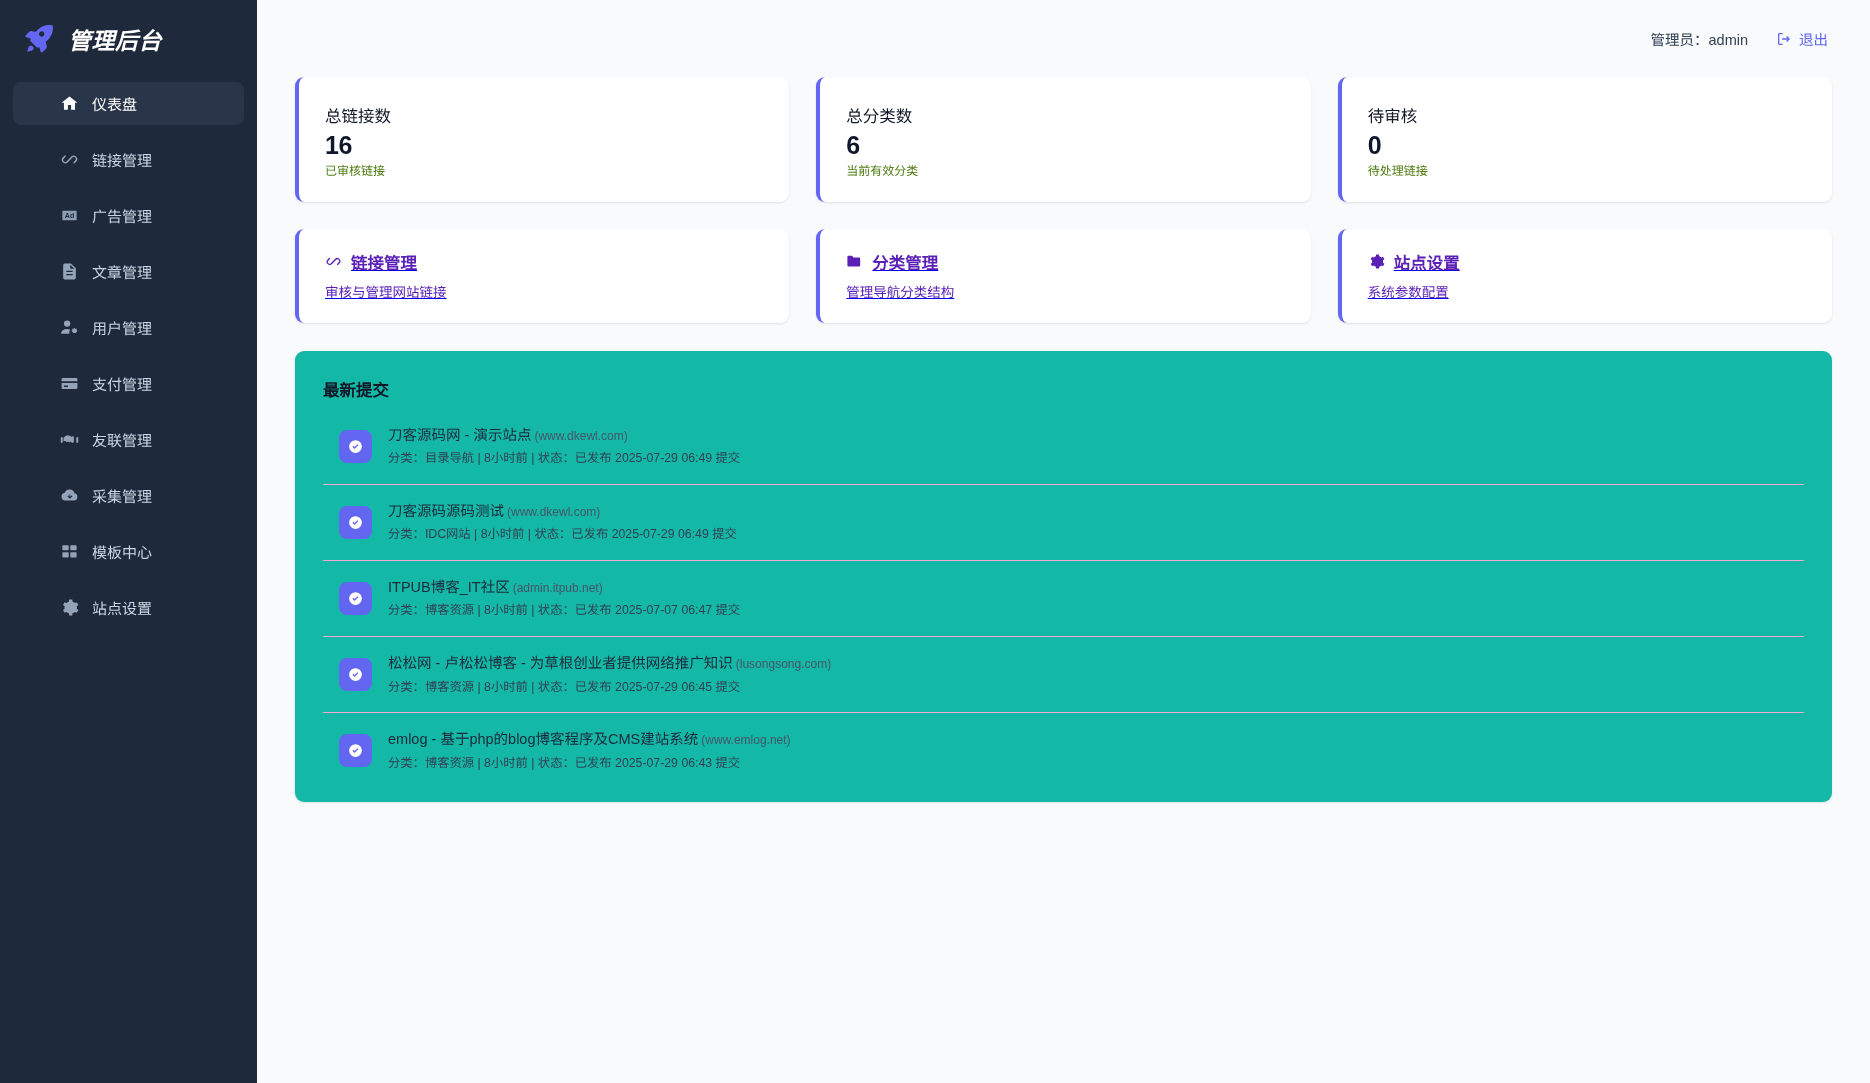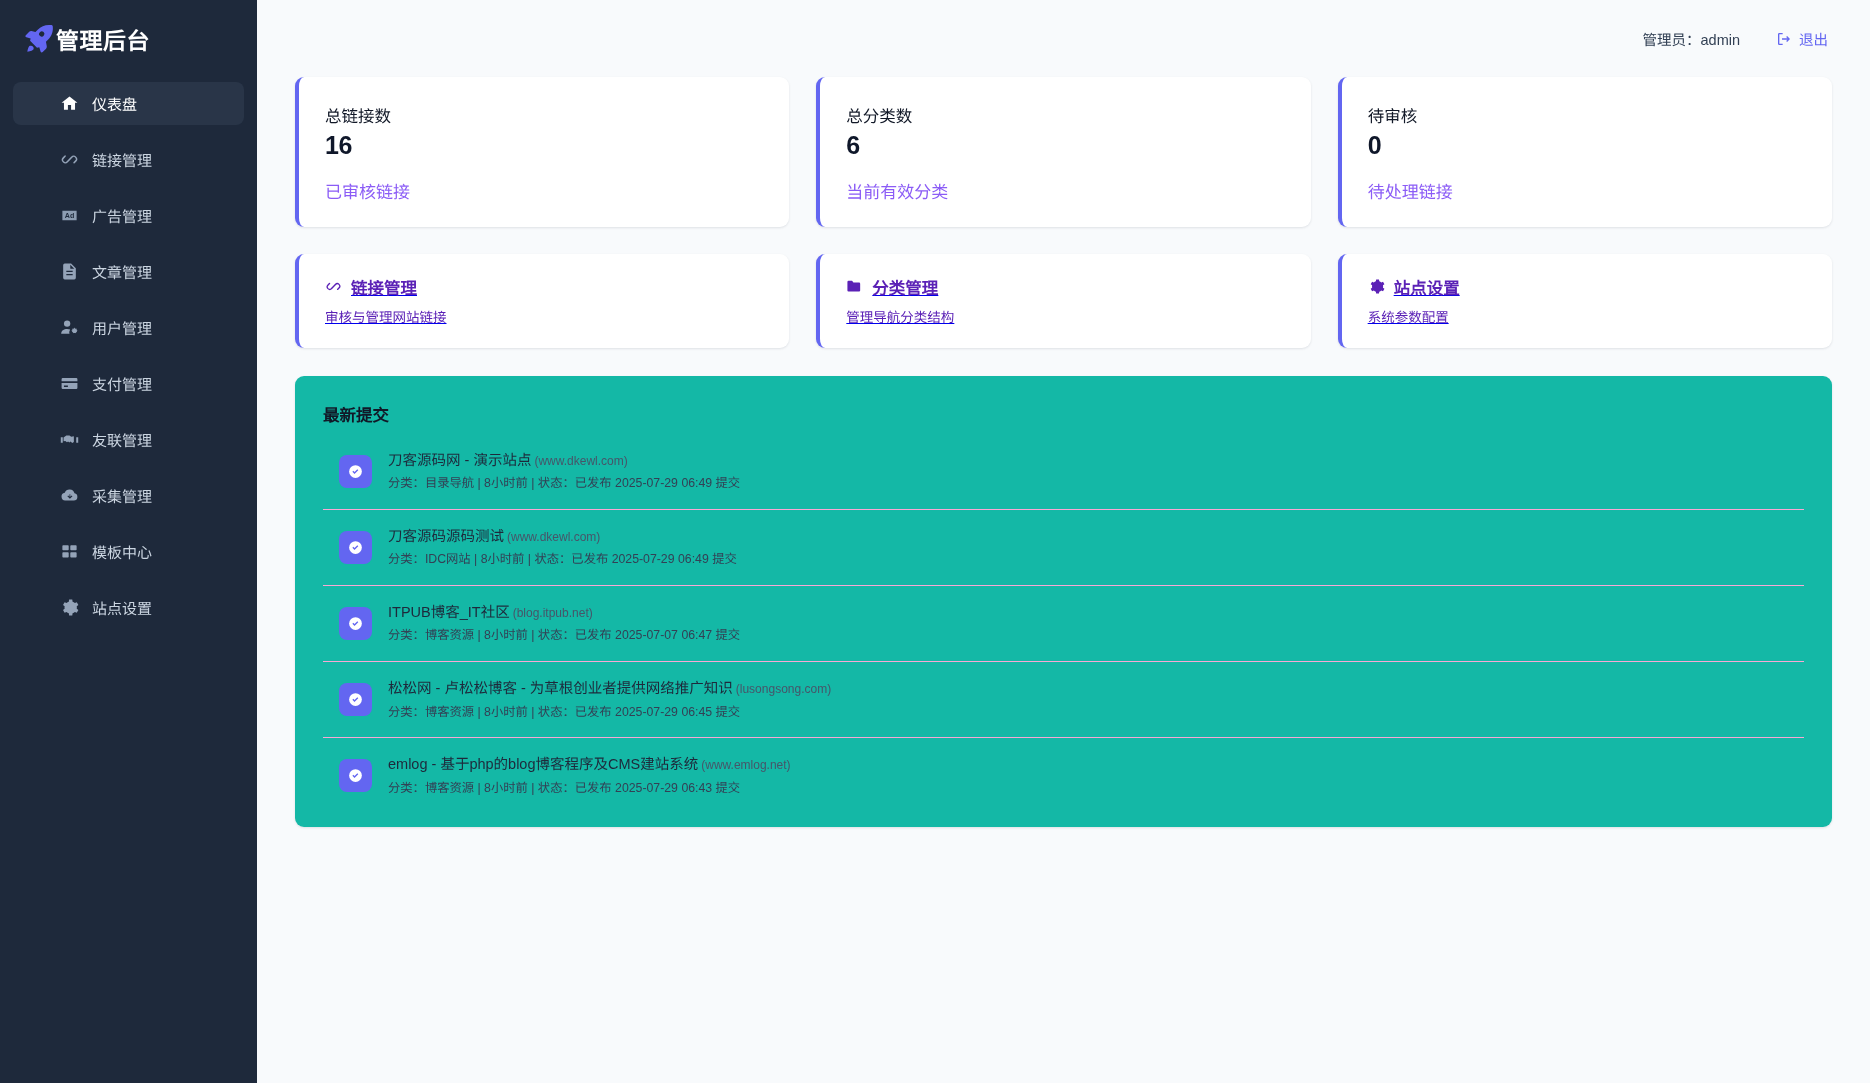--- a/index.html
+++ b/index.html
@@ -12,22 +12,23 @@
   .app { display: flex; width: 1870px; height: 1083px; }
 
   
   .sidebar {
     width: 257px; flex: 0 0 257px;
     background: #1e293b;
     padding: 0 0 20px 0;
     display: flex; flex-direction: column;
   }
   .brand {
-    display: flex; align-items: center; gap: 0;
+    display: flex; align-items: center; gap: 12px;
     padding: 22px 0 20px 22px;
+    font-style: italic;
   }
   .brand-logo { width: 34px; height: 34px; flex: 0 0 34px; display:block; }
   .brand-title {
     color: #ffffff; font-size: 23px; font-weight: 700;
     letter-spacing: .5px;
   }
   .nav { margin-top: 6px; padding: 0 13px; display: flex; flex-direction: column; }
   .nav-item {
     display: flex; align-items: center; gap: 13px;
     height: 43px; padding: 0 14px; margin-bottom: 13px;
@@ -38,21 +39,21 @@
   .nav-item .ico { width: 19px; height: 19px; flex: 0 0 19px; display:flex; align-items:center; justify-content:center;margin-left:33px; }
   .nav-item .ico svg { width: 19px; height: 19px; fill: #94a3b8; display:block; }
   .nav-item.active { background: #33415580; color: #ffffff; }
   .nav-item.active .ico svg { fill: #ffffff; }
 
   
   .main { flex: 1 1 auto; min-width: 0; display: flex; flex-direction: column; background: #f8fafc; }
   .topbar {
     height: 77px; flex: 0 0 77px;
     display: flex; align-items: center; justify-content: flex-end;
-    padding-right: 42px; gap: 36px;
+    padding-right: 42px; gap: 28px;
     font-size: 14.5px; color: #1e293b;
   }
   .topbar .admin-label { color: #334155; }
   .logout {
     display: inline-flex; align-items: center; gap: 7px;
     color: #6366f1; text-decoration: none; font-size: 14.5px; cursor: pointer;
   }
   .logout svg { width: 16px; height: 16px; fill: #6366f1; display:block; }
 
   .content { padding: 0 38px 0 38px; }
@@ -62,21 +63,21 @@
   .stat-card {
     background: #ffffff;
     border-left: 4px solid #6366f1;
     border-radius: 9px;
     padding: 26px 28px 24px 26px;
     min-height: 118px;
     box-shadow: 0 1px 3px rgba(15,23,42,.07), 0 1px 2px rgba(15,23,42,.04);
   }
   .stat-title { font-size: 16.5px; font-weight: 400; color: #111827; }
   .stat-value { font-size: 25px; font-weight: 700; color: #0f172a; line-height: 1.18; margin-top: 4px; letter-spacing: -.5px; }
-  .stat-sub { font-size: 17px; color: #8b5cf6; margin-top: 17px; }
+  .stat-sub { font-size: 12px; color: #4d7c0f; margin-top: 0; }
 
   
   .actions { display: grid; grid-template-columns: repeat(3, 1fr); gap: 27px; margin-top: 27px; }
   .action-card {
     background: #ffffff;
     border-left: 4px solid #6366f1;
     border-radius: 9px;
     padding: 21px 26px 22px 26px;
     min-height: 86px;
     box-shadow: 0 1px 3px rgba(15,23,42,.07), 0 1px 2px rgba(15,23,42,.04);
@@ -341,21 +342,21 @@
 
         <div class="sub-item">
           <span class="sub-badge">
             <svg viewBox="0 0 24 24">
                 <circle cx="12" cy="12" r="9" fill="#ffffff"></circle>
                 <path d="M10.6 15.4 7.6 12.4l1.3-1.3 1.7 1.7 4-4 1.3 1.3-5.3 5.3z" fill="#6366f1"></path>
               </svg>
           </span>
           <div class="sub-body">
             <div class="sub-line1">
-              <span>ITPUB博客_IT社区</span><span class="url">(blog.itpub.net)</span>
+              <span>ITPUB博客_IT社区</span><span class="url">(admin.itpub.net)</span>
             </div>
             <div class="sub-line2">分类：博客资源 | 8小时前 | 状态：已发布 2025-07-07 06:47 提交</div>
           </div>
         </div>
 
         <div class="sub-item">
           <span class="sub-badge">
             <svg viewBox="0 0 24 24">
                 <circle cx="12" cy="12" r="9" fill="#ffffff"></circle>
                 <path d="M10.6 15.4 7.6 12.4l1.3-1.3 1.7 1.7 4-4 1.3 1.3-5.3 5.3z" fill="#6366f1"></path>

